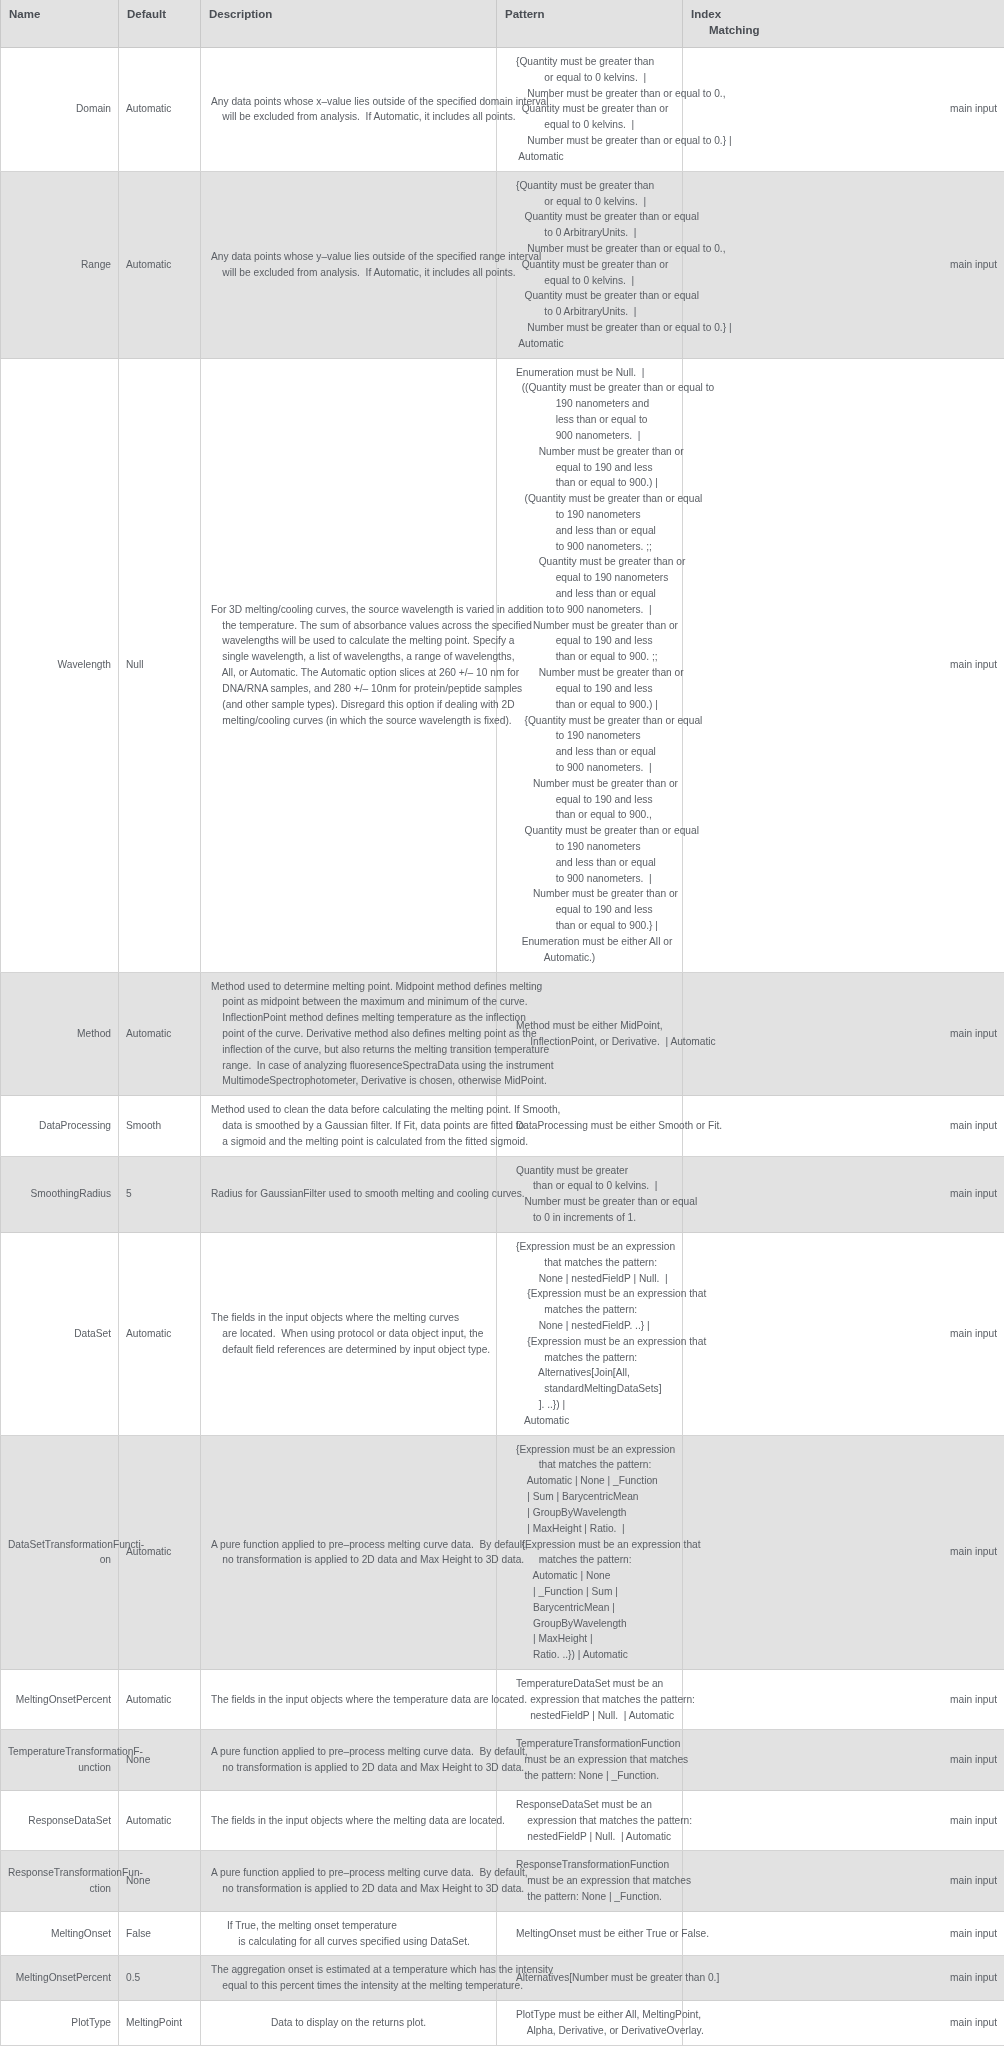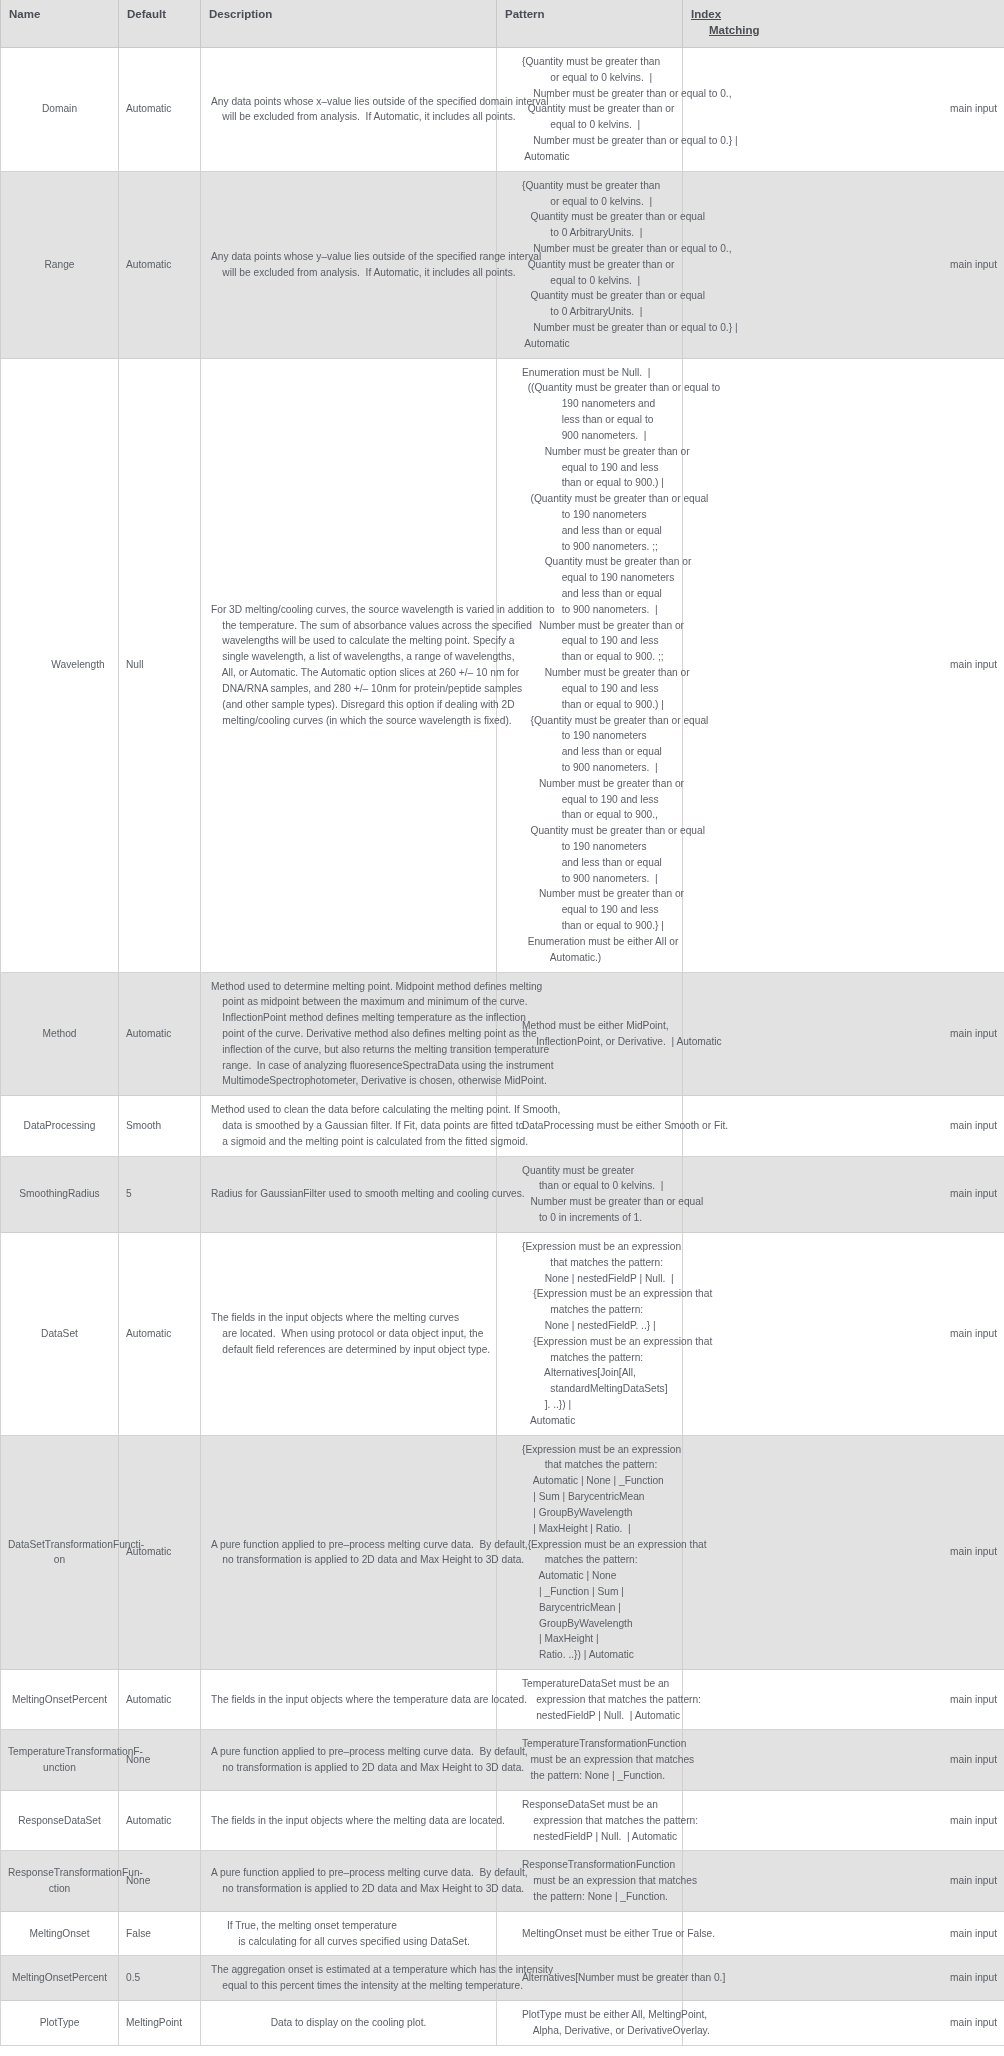--- a/index.html
+++ b/index.html
@@ -32,21 +32,20 @@
     font-size: 11.5px;
     font-weight: bold;
     color: #4a4e54;
     text-align: left;
     vertical-align: top;
     padding: 7px 8px 9px 8px;
     height: 37px;
     line-height: 1.35;
   }
   thead th.th-index {
-    text-decoration: underline;
   }
   thead th.th-index .idx-line2 {
     display: block;
     padding-left: 18px;
   }
 
   tbody td {
     border: 1px solid #d4d4d4;
     font-size: 10.2px;
     line-height: 1.55;
@@ -54,24 +53,24 @@
     padding: 6px 7px;
     color: #5c6066;
   }
   tbody tr.alt td {
     background: #e2e2e2;
     border-color: #cfcfcf;
   }
   tbody tr.plain td {
     background: #ffffff;
   }
-  td.cell-name    { text-align: center; }
+  td.cell-name    { text-align: right; }
   td.cell-default { text-align: left; }
   td.cell-desc    { text-align: center; padding-left: 10px; padding-right: 10px; }
-  td.cell-pattern { text-align: center; padding-left: 25px; padding-right: 9px; }
+  td.cell-pattern { text-align: center; padding-left: 19px; padding-right: 9px; }
   td.cell-index   { text-align: right; padding-left: 8px; }
 
   .wrap-desc, .wrap-pattern {
     display: inline-block;
     text-align: left;
   }
   .wrap-desc .ln, .wrap-pattern .ln {
     display: block;
     white-space: pre;
   }
@@ -199,18 +198,18 @@
       <tr class="alt">
         <td class="cell-name" style="white-space: pre-line; margin-left: 43px;">MeltingOnsetPercent</td>
         <td class="cell-default">0.5</td>
         <td class="cell-desc"><span class="wrap-desc"><span class="ln">The aggregation onset is estimated at a temperature which has the intensity</span><span class="ln">    equal to this percent times the intensity at the melting temperature.</span></span></td>
         <td class="cell-pattern"><span class="wrap-pattern"><span class="ln">Alternatives[Number must be greater than 0.]</span></span></td>
         <td class="cell-index">main input</td>
       </tr>
       <tr class="plain">
         <td class="cell-name" style="white-space: pre-line;">PlotType</td>
         <td class="cell-default">MeltingPoint</td>
-        <td class="cell-desc"><span class="wrap-desc"><span class="ln">Data to display on the cooling plot.</span></span></td>
+        <td class="cell-desc"><span class="wrap-desc"><span class="ln">Data to display on the returns plot.</span></span></td>
         <td class="cell-pattern"><span class="wrap-pattern"><span class="ln">PlotType must be either All, MeltingPoint,</span><span class="ln">    Alpha, Derivative, or DerivativeOverlay.</span></span></td>
         <td class="cell-index">main input</td>
       </tr>
     </tbody>
 </table>
 
 </body></html>

